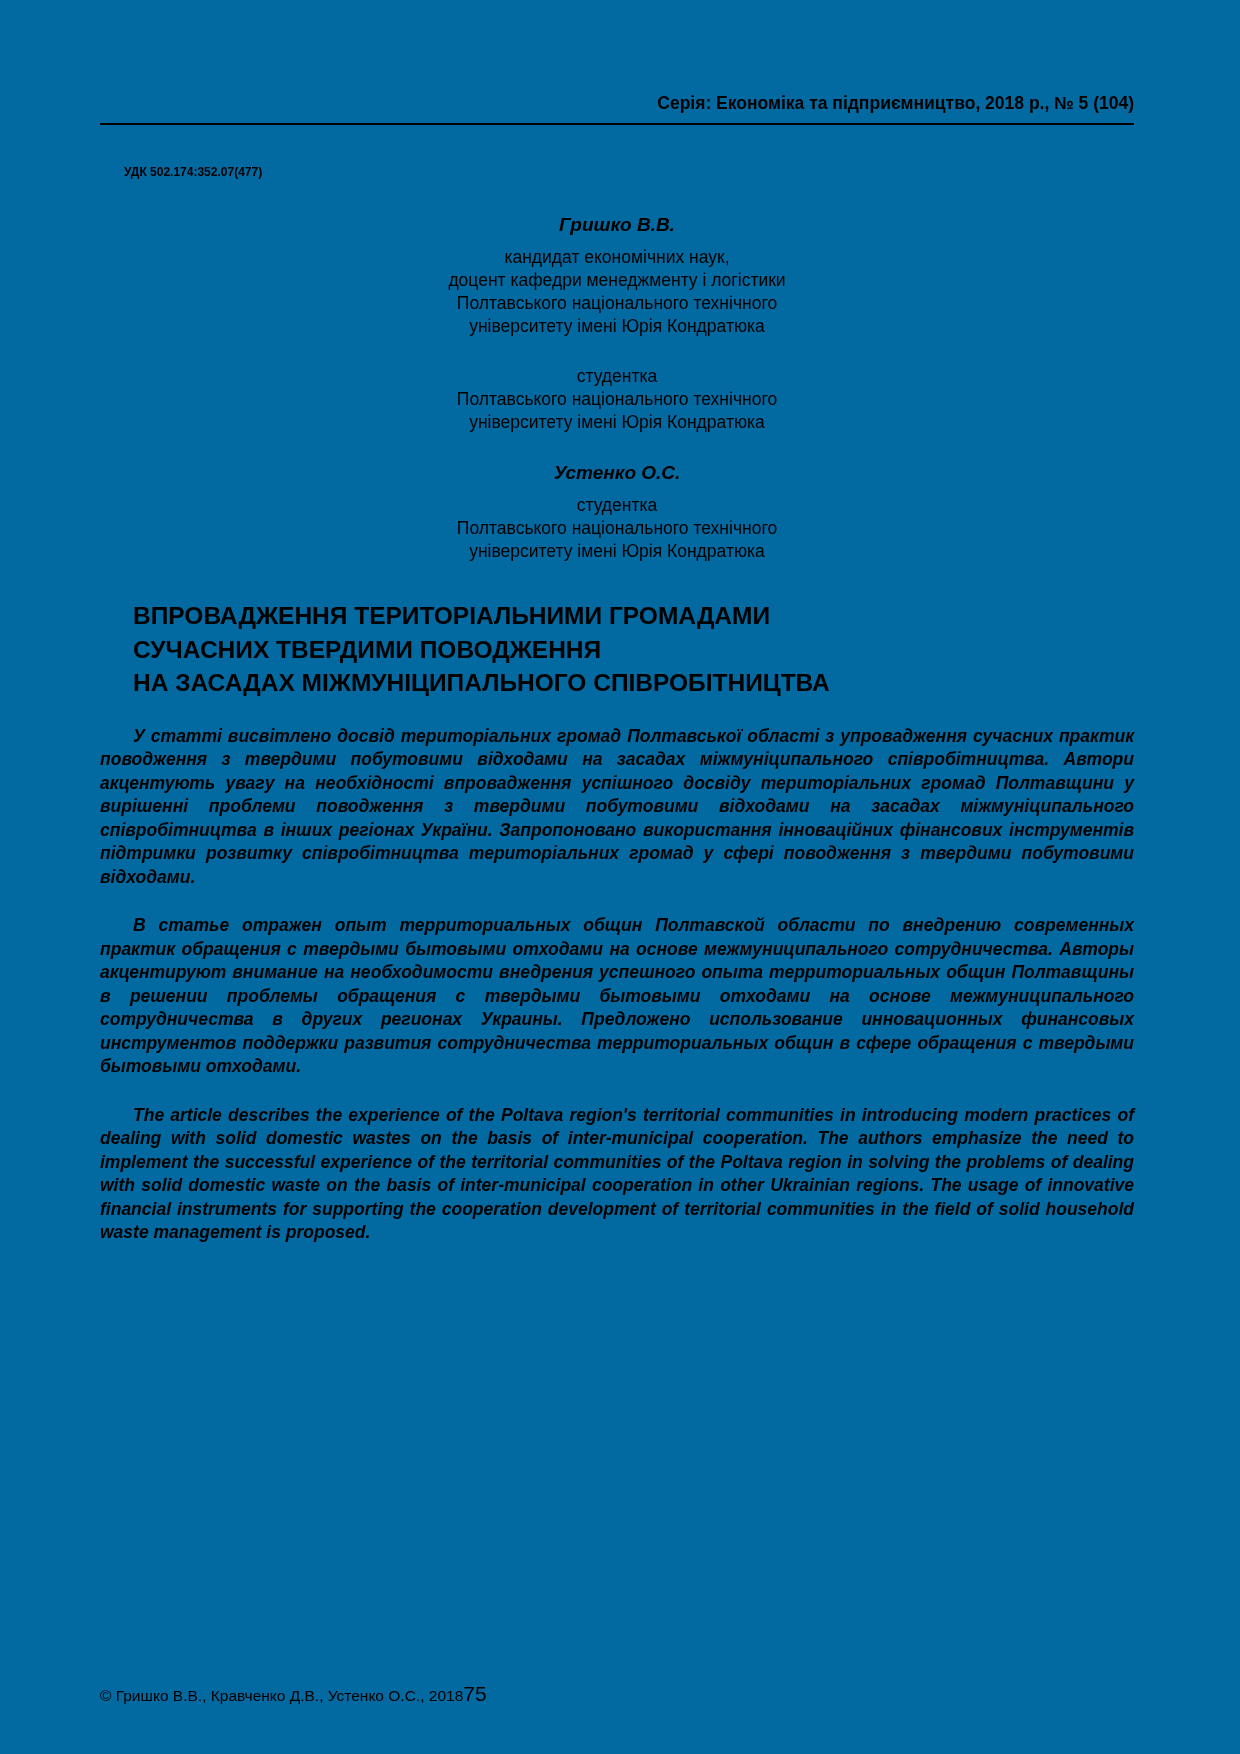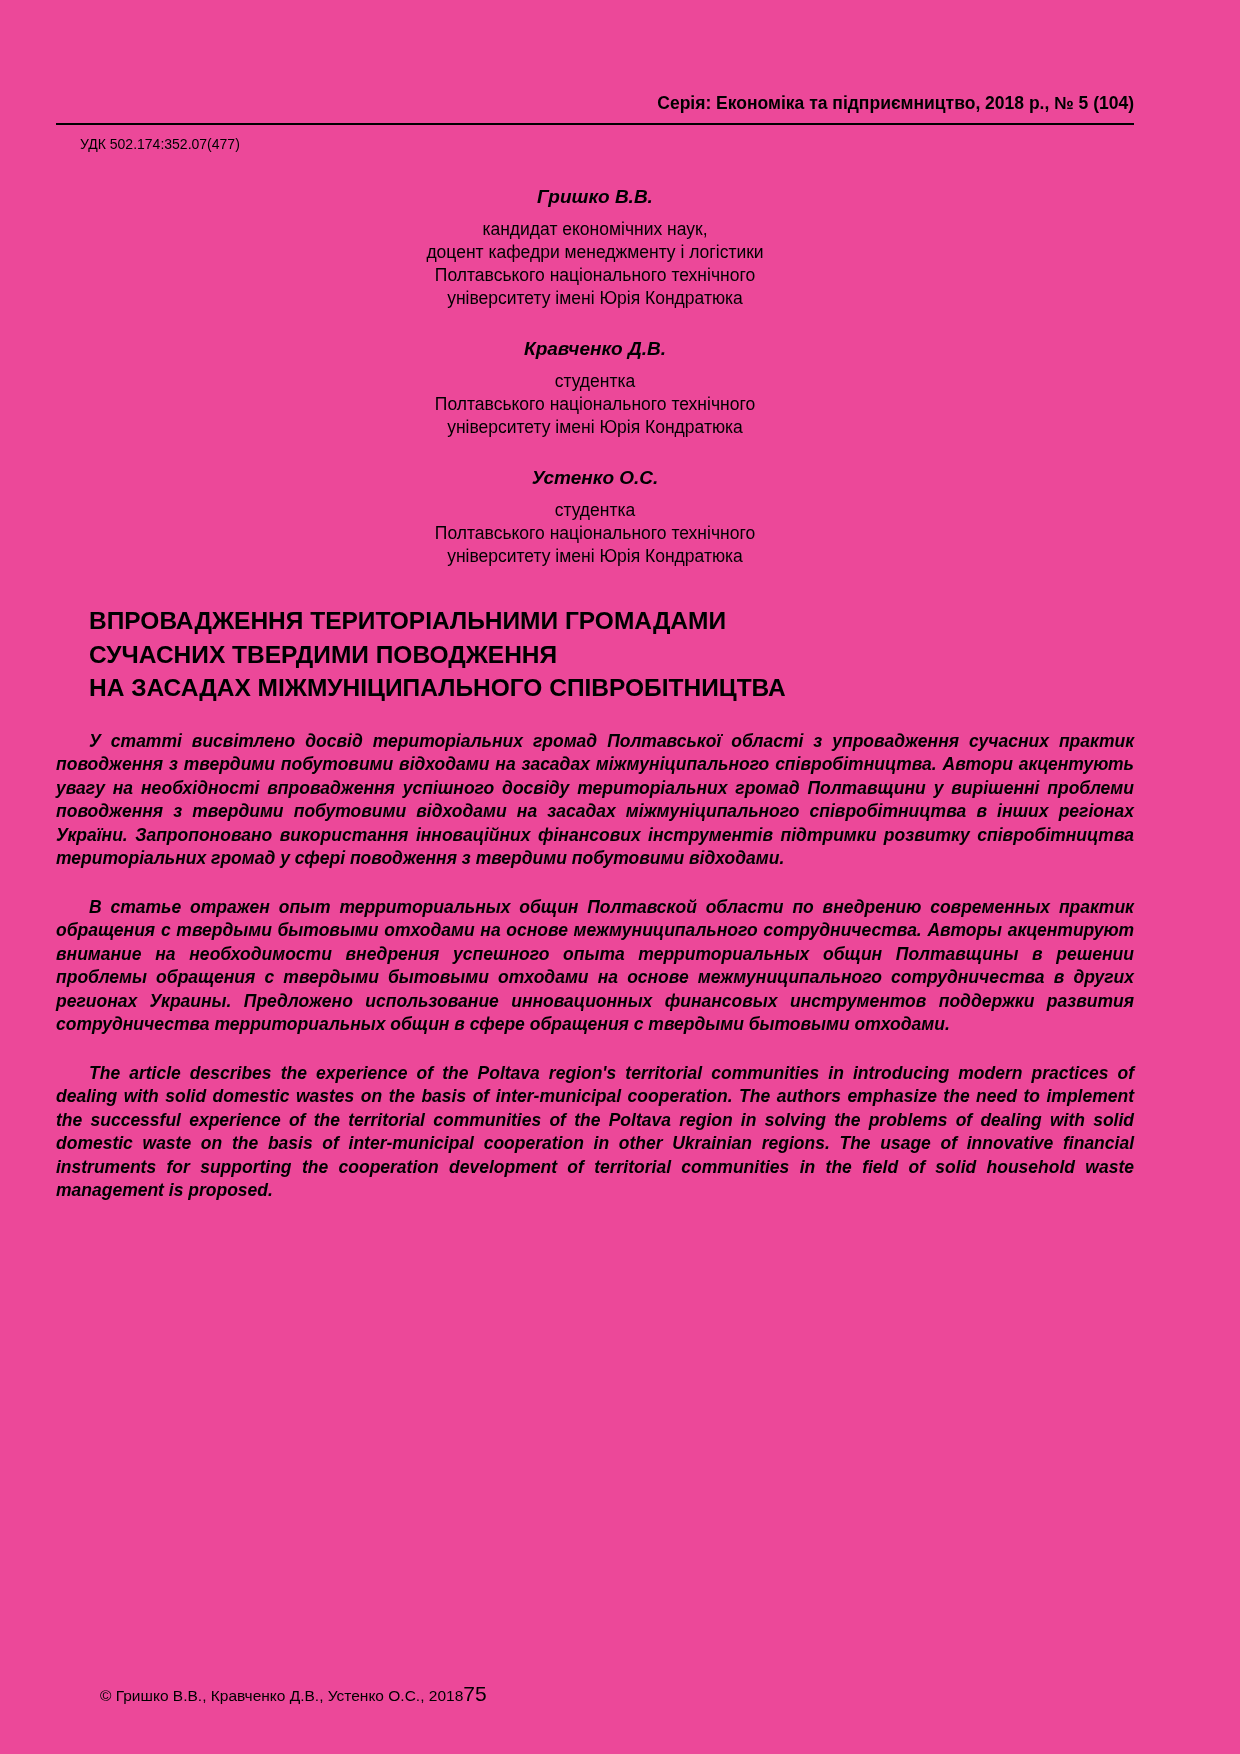--- a/index.html
+++ b/index.html
@@ -7,40 +7,40 @@
   body {
     width: 1240px;
     height: 1754px;
     font-family: "Liberation Sans", sans-serif;
     color: #000000;
   }
   .page {
     position: relative;
     width: 1240px;
     height: 1754px;
-    padding: 92px 106px 0 56px;
-    background: #ec4899;
+    padding: 92px 106px 0 100px;
+    background: #0369a1;
     overflow: hidden;
   }
   .journal-line {
     text-align: right;
     font-weight: bold;
     font-size: 17.5px;
     line-height: 22px;
   }
   .rule {
     border: 0;
     border-top: 2px solid #000000;
     margin: 9px 0 0 0;
   }
   .udc {
-    margin-top: 8px;
+    margin-top: 36px;
     padding-left: 24px;
-    font-weight: normal;
-    font-size: 14px;
+    font-weight: bold;
+    font-size: 12px;
     line-height: 22px;
   }
   .authors { margin-top: 30px; text-align: center; }
   .author-block { margin-bottom: 27px; }
   .author-name {
     font-weight: bold;
     font-style: italic;
     font-size: 19px;
     line-height: 24px;
     margin-bottom: 9px;
@@ -92,21 +92,20 @@
 
     <div class="author-block">
       <div class="author-name">Гришко В.В.</div>
       <div class="author-line">кандидат економічних наук,</div>
       <div class="author-line">доцент кафедри менеджменту і логістики</div>
       <div class="author-line">Полтавського національного технічного</div>
       <div class="author-line">університету імені Юрія Кондратюка</div>
     </div>
 
     <div class="author-block">
-      <div class="author-name">Кравченко Д.В.</div>
       <div class="author-line">студентка</div>
       <div class="author-line">Полтавського національного технічного</div>
       <div class="author-line">університету імені Юрія Кондратюка</div>
     </div>
 
     <div class="author-block">
       <div class="author-name">Устенко О.С.</div>
       <div class="author-line">студентка</div>
       <div class="author-line">Полтавського національного технічного</div>
       <div class="author-line">університету імені Юрія Кондратюка</div>

